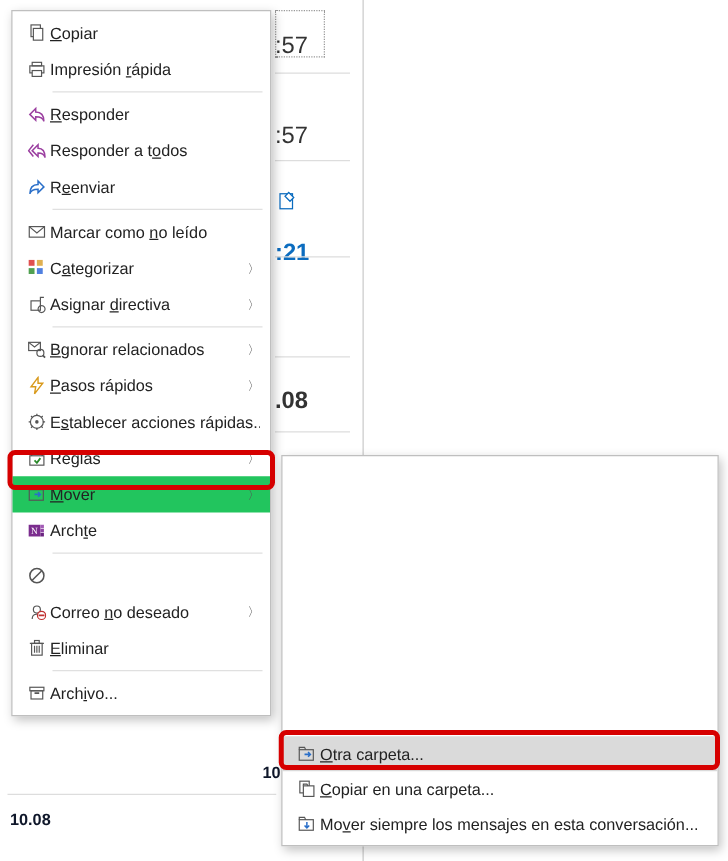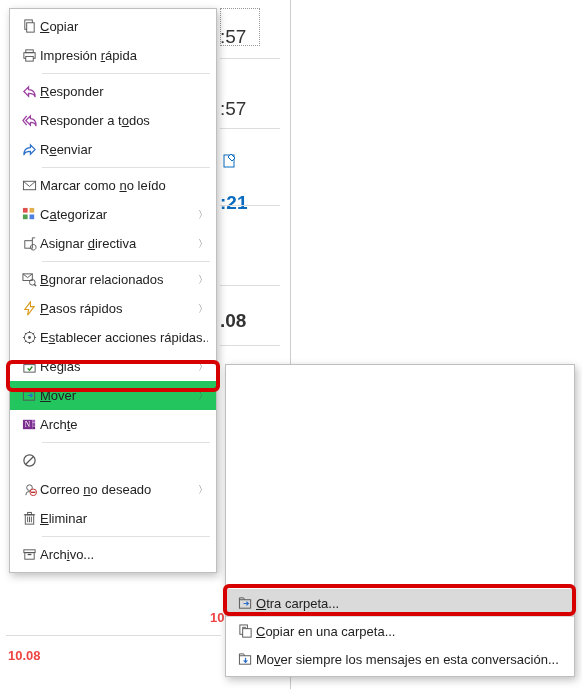--- a/index.html
+++ b/index.html
@@ -118,21 +118,21 @@
   .submenu .menu-item.hovered { background: #dadada; }
 
   svg { display: block; }
   .under { text-decoration: underline; }
 
   .bg-1008 {
     position: absolute;
     left: 8px;
     font-size: 13px;
     font-weight: 600;
-    color: #ef4444;
+    color: #0f172a;
   }
 </style>
 </head>
 <body>
 
 <div class="vline"></div>
 
 <div class="bg-box-dashed" style="top:8px; left:220px; width:40px; height:38px;"></div>
 <div class="bg-times" style="top:26px;">:57</div>
 <div class="bg-sep" style="top:58px;"></div>

